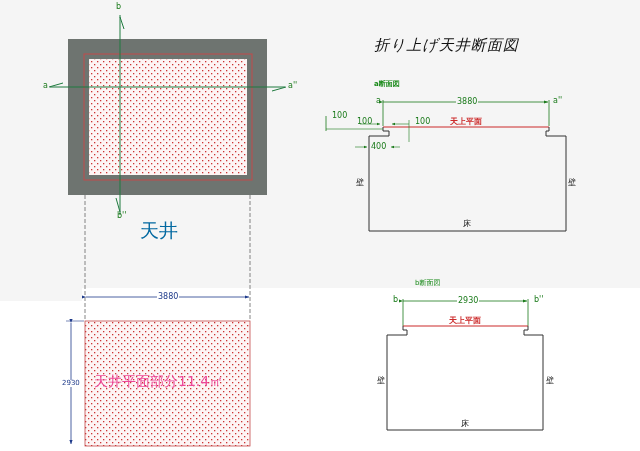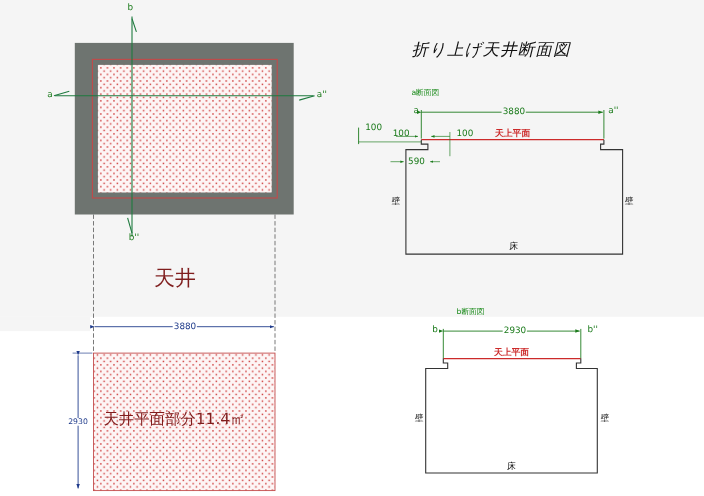--- a/index.html
+++ b/index.html
@@ -2,23 +2,23 @@
 <html><head>
 <meta charset="utf-8">
 <style>
   html,body{margin:0;padding:0;background:#ffffff;}
   body{width:640px;height:451px;overflow:hidden;position:relative;font-family:"DejaVu Sans",sans-serif;}
   #stage{position:absolute;left:0;top:0;width:640px;height:451px;}
   .bg-top{position:absolute;left:0;top:0;width:640px;height:288px;background:#f5f5f5;}
   .bg-left-ext{position:absolute;left:0;top:288px;width:82px;height:13px;background:#f5f5f5;}
   .lbl{position:absolute;white-space:nowrap;line-height:1;}
   .title{font-size:15px;color:#111;left:374px;top:38px;letter-spacing:1px;font-style:italic;}
-  .tenjo{font-size:19px;color:#7f1d1d;left:140px;top:244px;}
-  .area{font-size:14px;color:#7f1d1d;left:94px;top:374px;}
-  .sec-a{font-size:7px;color:#1a8a1a;left:374px;top:81px;}
+  .tenjo{font-size:19px;color:#0369a1;left:140px;top:221px;}
+  .area{font-size:14px;color:#ec4899;left:94px;top:374px;}
+  .sec-a{font-size:7px;color:#1a8a1a;left:374px;top:81px;font-weight:bold;}
   .sec-b{font-size:7px;color:#1a8a1a;left:389px;top:280px;padding-left:26px;}
   .g{color:#1a7a1a;font-size:8px;}
   .r{color:#cc2a2a;font-size:8px;font-weight:bold;}
   .k{color:#111;font-size:8px;}
   .bl{color:#1e3a8a;font-size:8px;}
 </style>
 </head>
 <body>
 
 <div class="bg-top"></div>
@@ -100,21 +100,21 @@
 
 <div class="lbl title">折り上げ天井断面図</div>
 
 <div class="lbl sec-a">a断面図</div>
 <div class="lbl g" style="left:376px;top:97px;">a</div>
 <div class="lbl g" style="left:553px;top:97px;">a''</div>
 <div class="lbl g" style="left:456px;top:98px;background:#f5f5f5;padding:0 1px;">3880</div>
 <div class="lbl g" style="left:332px;top:112px;">100</div>
 <div class="lbl g" style="left:357px;top:118px;">100</div>
 <div class="lbl g" style="left:415px;top:118px;">100</div>
-<div class="lbl g" style="left:371px;top:143px;">590</div>
+<div class="lbl g" style="left:371px;top:143px;">400</div>
 <div class="lbl r" style="left:450px;top:118px;">天上平面</div>
 <div class="lbl k" style="left:356px;top:179px;">壁</div>
 <div class="lbl k" style="left:568px;top:179px;">壁</div>
 <div class="lbl k" style="left:463px;top:220px;">床</div>
 
 <div class="lbl sec-b">b断面図</div>
 <div class="lbl g" style="left:393px;top:296px;">b</div>
 <div class="lbl g" style="left:534px;top:296px;">b''</div>
 <div class="lbl g" style="left:457px;top:297px;background:#fff;padding:0 1px;">2930</div>
 <div class="lbl r" style="left:449px;top:317px;">天上平面</div>

